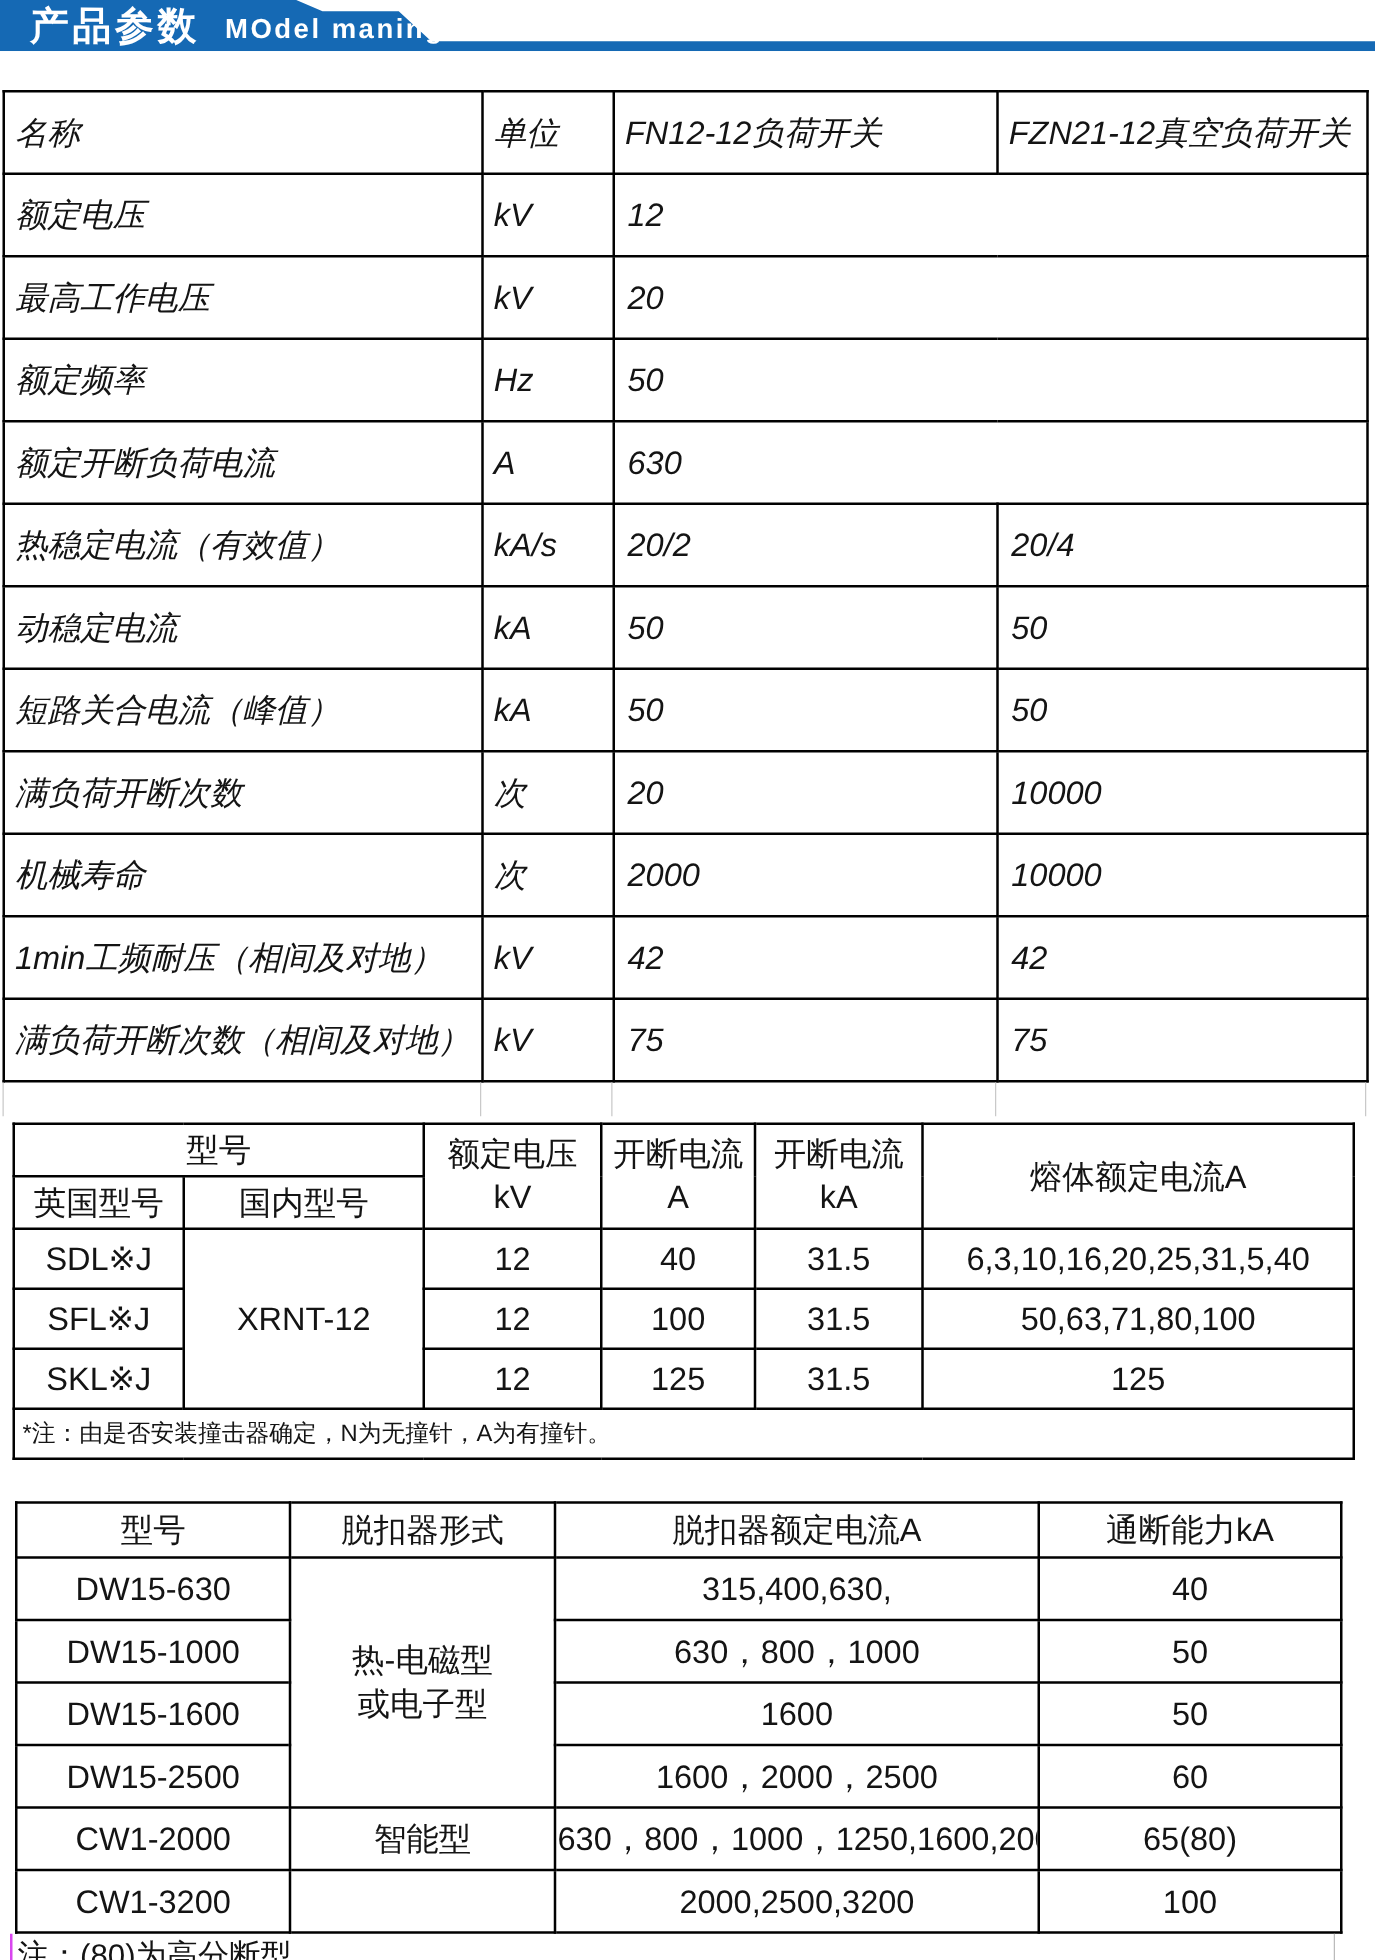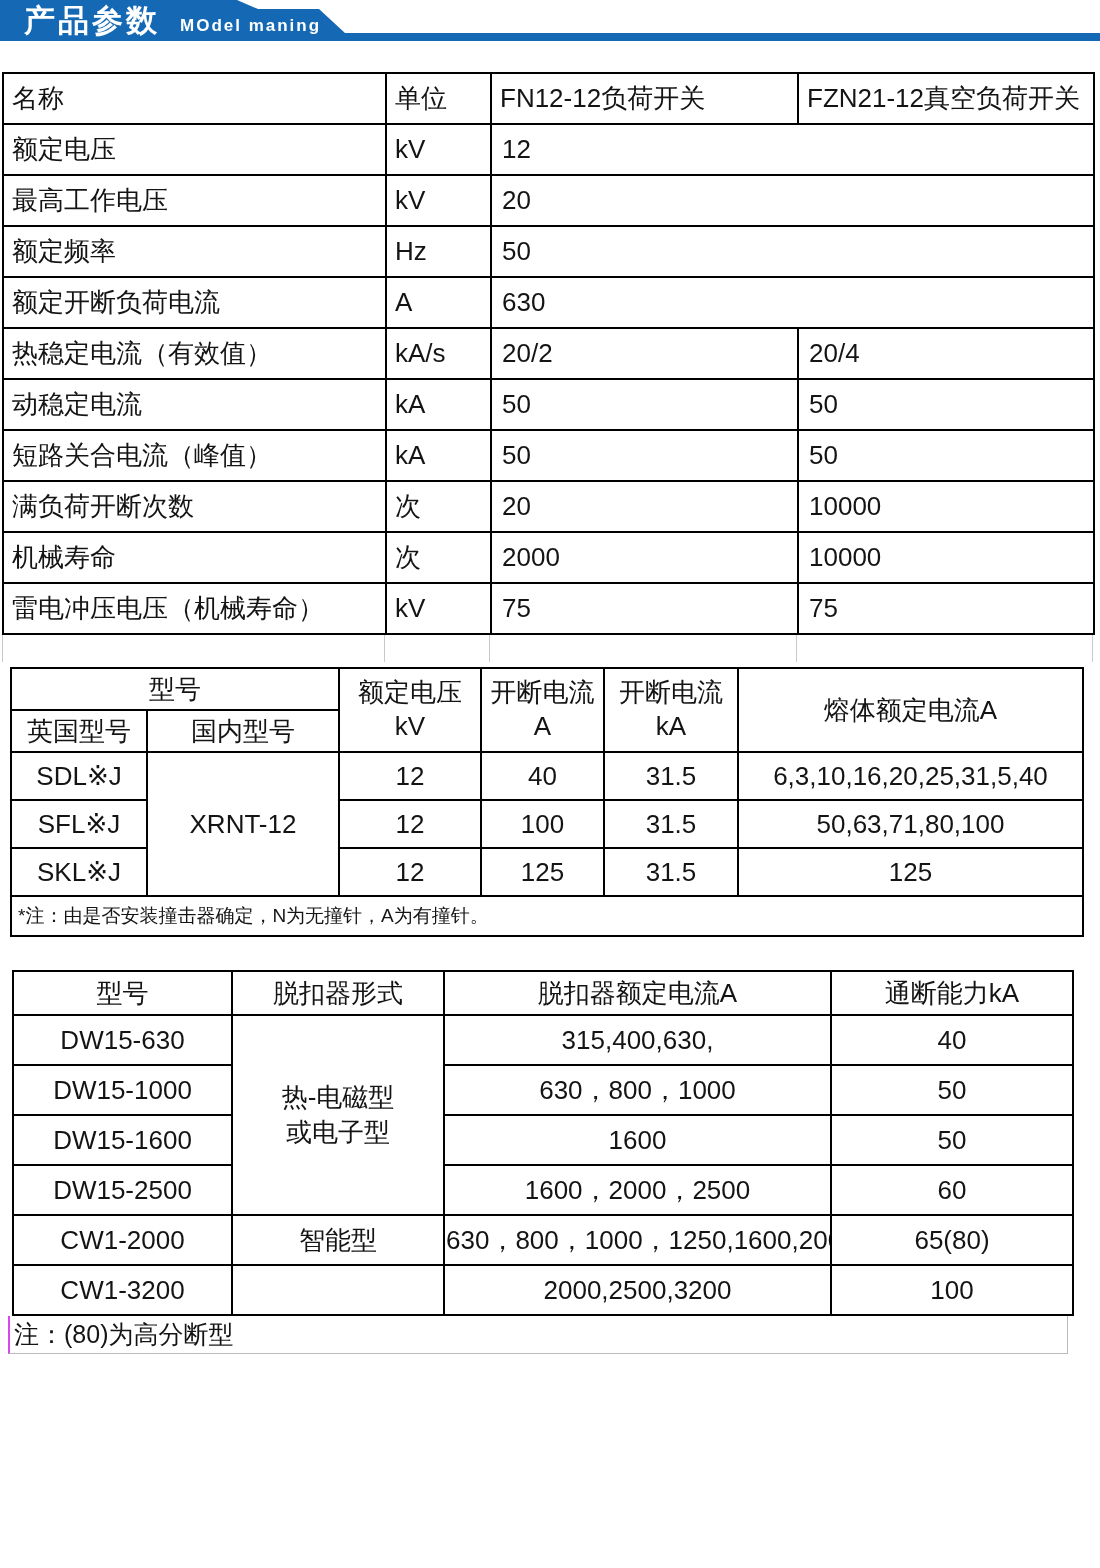--- a/index.html
+++ b/index.html
@@ -4,30 +4,30 @@
 <style>
   html,body{margin:0;padding:0;background:#ffffff;}
   body{width:1100px;min-height:1568px;font-family:"Liberation Sans","DejaVu Sans",sans-serif;color:#141414;}
 
   
   .banner{position:relative;width:1100px;height:41px;}
   .banner-bg{position:absolute;left:0;top:0;width:1100px;height:41px;background:#1569b4;
     clip-path:polygon(0 0,237px 0,258px 9px,319px 9px,345px 33px,1100px 33px,1100px 41px,0 41px);}
   .banner-text{position:absolute;left:24px;top:0;height:40px;display:flex;align-items:flex-end;}
   .banner-title{font-size:31px;font-weight:bold;color:#fff;letter-spacing:3px;line-height:1;padding-bottom:4px;}
-  .banner-sub{font-size:17px;font-weight:bold;color:#fff;letter-spacing:2px;line-height:1;margin-left:20px;padding-bottom:6px;}
+  .banner-sub{font-size:22px;font-weight:bold;color:#fff;letter-spacing:2px;line-height:1;margin-left:20px;padding-bottom:6px;}
 
   
   table{border-collapse:collapse;table-layout:fixed;}
   td{border:2px solid #000;vertical-align:middle;overflow:hidden;}
 
   
   .t1{margin:31px 0 0 2px;width:1091px;font-size:26px;}
   .t1 td{padding:0 2px 0 8px;white-space:nowrap;}
-  .t1 tr{height:51px;}
+  .t1 tr{height:66px;font-style:italic;}
   .t1 td.val{padding-left:10px;}
 
   .ghost{margin-left:2px;width:1091px;height:27px;display:flex;box-sizing:border-box;}
   .ghost div{box-sizing:border-box;height:100%;border-right:1px solid #c9c9c9;}
   .ghost div:first-child{border-left:1px solid #c9c9c9;}
 
   
   .t2{margin:5px 0 0 10px;width:1072px;font-size:26px;text-align:center;}
   .t2 tr.hr{height:42px;}
   .t2 tr.dr{height:48px;}
@@ -114,21 +114,27 @@
     <td class="val">20</td>
     <td class="val">10000</td>
   </tr>
   <tr>
     <td>机械寿命</td>
     <td>次</td>
     <td class="val">2000</td>
     <td class="val">10000</td>
   </tr>
   <tr>
-    <td>雷电冲压电压（机械寿命）</td>
+    <td>1min工频耐压（相间及对地）</td>
+    <td>kV</td>
+    <td class="val">42</td>
+    <td class="val">42</td>
+  </tr>
+  <tr>
+    <td>满负荷开断次数（相间及对地）</td>
     <td>kV</td>
     <td class="val">75</td>
     <td class="val">75</td>
   </tr>
 </tbody>
   </table>
 <div class="ghost">
   <div style="width:383px"></div>
   <div style="width:105px"></div>
   <div style="width:307px"></div>

